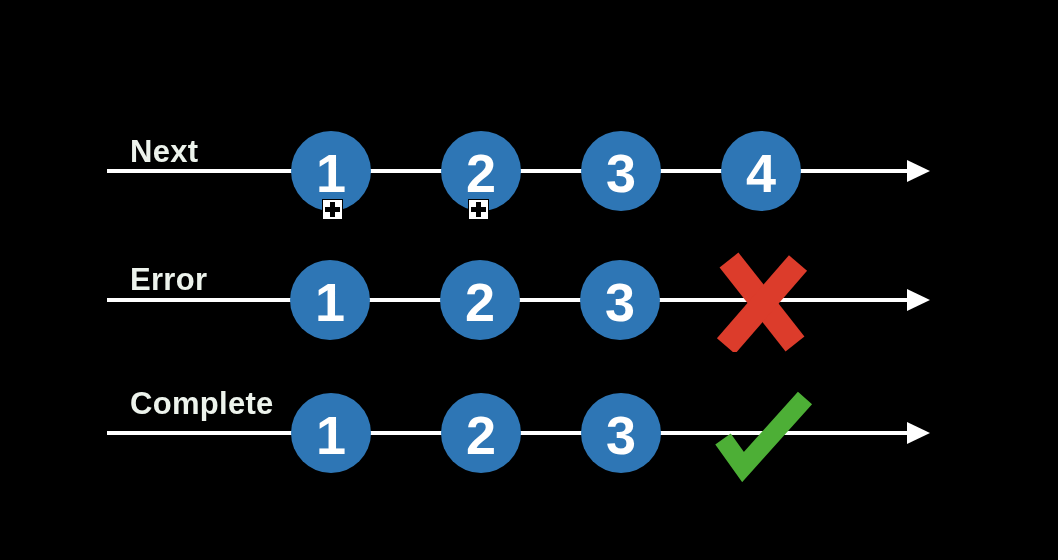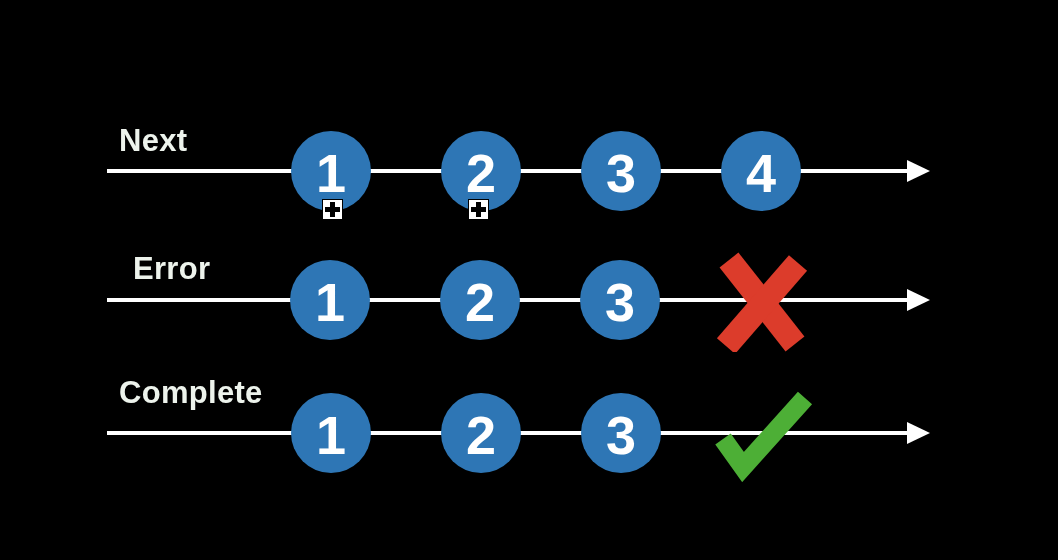--- a/index.html
+++ b/index.html
@@ -10,21 +10,21 @@
   .canvas {
     position: relative;
     width: 1058px;
     height: 560px;
     background: var(--background, #000);
     font-family: "Liberation Sans", sans-serif;
     overflow: hidden;
   }
   .row-label {
     position: absolute;
-    margin: 1px;
+    margin: 12px;
     font-size: 31px;
     font-weight: bold;
     line-height: 1;
     color: var(--label, #EDF3EC);
     letter-spacing: 0.3px;
   }
   .tl-line {
     position: absolute;
     height: 4px;
     background: var(--line, #FFFFFF);
@@ -124,21 +124,21 @@
       <span class="plus-v"></span>
       <span class="plus-h"></span>
     </div>
     <div class="plus-box" style="left:468px;top:199px">
       <span class="plus-v"></span>
       <span class="plus-h"></span>
     </div>
   </section>
 
   <section>
-    <h2 class="row-label" style="left:132px;top:252px">Error</h2>
+    <h2 class="row-label" style="left:118px;top:252px">Error</h2>
     <div class="tl-line" style="left:107px;top:298px;width:803px"></div>
     <div class="tl-arrowhead" style="left:907px;top:289px"></div>
 
     <div class="marble" style="left:290px;top:260px">
       <span class="marble-value">1</span>
     </div>
     <div class="marble" style="left:440px;top:260px">
       <span class="marble-value">2</span>
     </div>
     <div class="marble" style="left:580px;top:260px">

